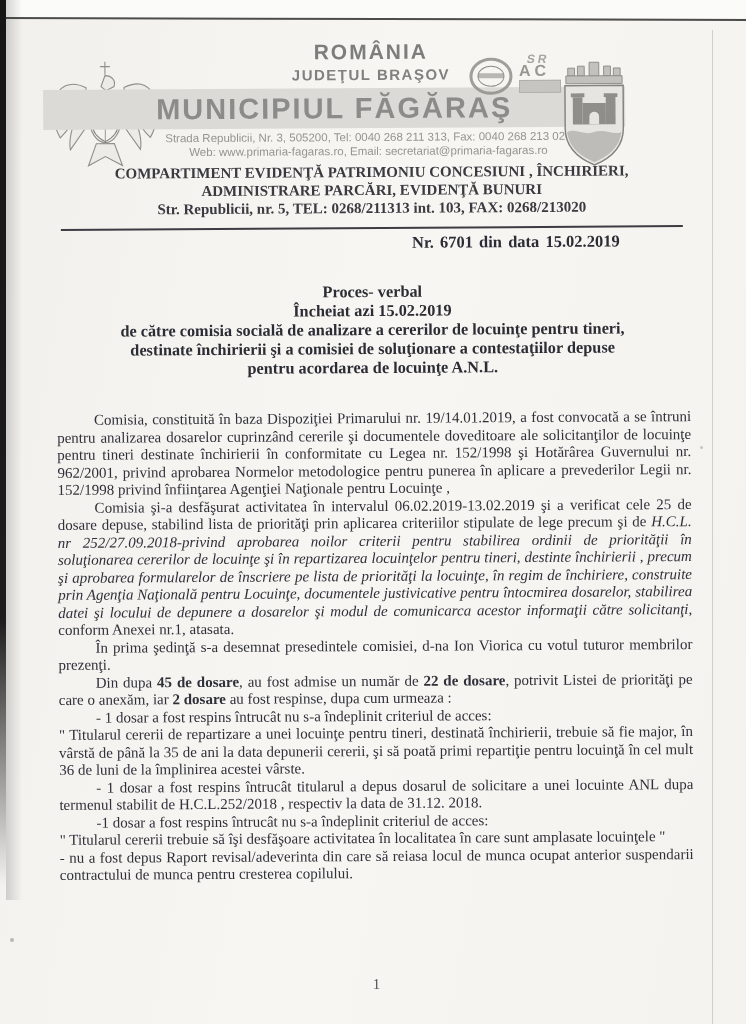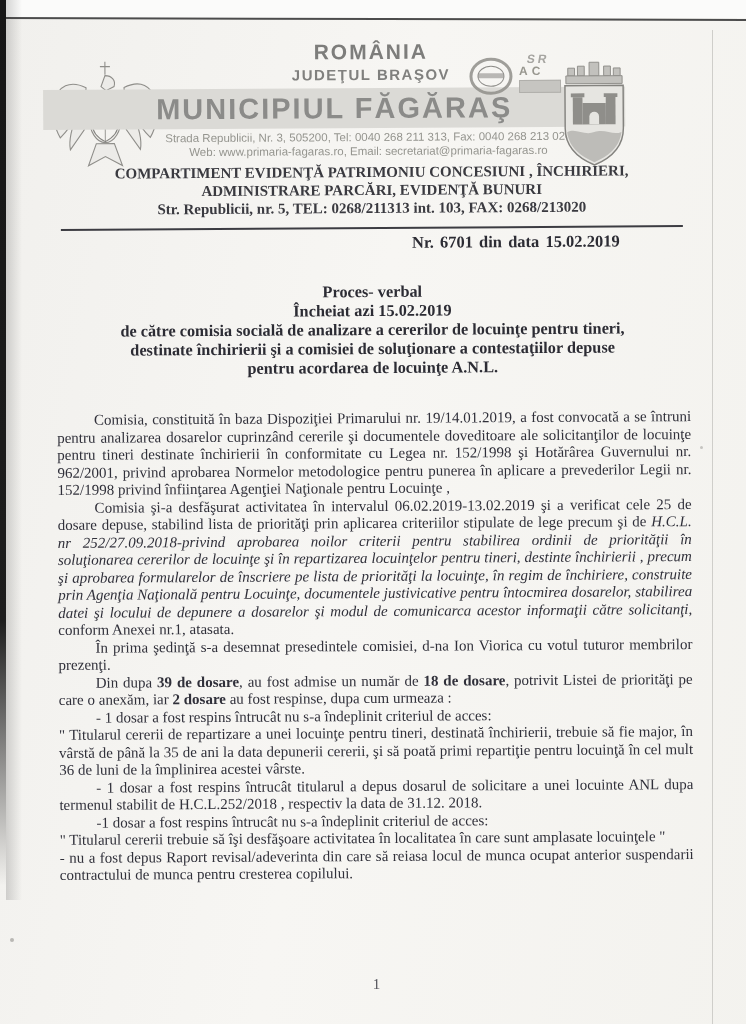--- a/index.html
+++ b/index.html
@@ -37,21 +37,21 @@
   .muni{position:absolute;left:0;top:0;width:100%;height:40px;line-height:40px;text-align:center;
     font-family:"Liberation Sans","DejaVu Sans",sans-serif;font-weight:bold;font-size:29px;
     letter-spacing:2px;color:#8b8b89;}
   .addr{position:absolute;left:100px;width:540px;text-align:center;
     font-family:"Liberation Sans","DejaVu Sans",sans-serif;font-size:11.5px;color:#95958f;}
   .addr1{top:131px;} .addr2{top:145px;}
   .seal{position:absolute;left:469px;top:56px;width:48px;height:42px;}
   .srac{position:absolute;left:521px;top:55px;width:44px;height:46px;
     font-family:"Liberation Sans","DejaVu Sans",sans-serif;color:#a6a5a1;}
   .srac-sr{font-weight:bold;font-size:12px;letter-spacing:3px;margin-left:8px;transform:skewX(-10deg);line-height:11px;}
-  .srac-ac{font-weight:bold;font-size:12px;letter-spacing:4px;color:#98978f;line-height:12px;}
+  .srac-ac{font-weight:bold;font-size:16px;letter-spacing:4px;color:#98978f;line-height:12px;}
   .srac-badge{margin-top:3px;width:40px;height:11px;background:#c6c5c1;border:1px solid #b0afab;}
   .cityshield{position:absolute;left:564px;top:58px;width:64px;height:114px;}
 
   
   .dept{position:absolute;left:0;top:163px;width:746px;text-align:center;
     font-weight:bold;color:#3a3a40;}
   .dept div{line-height:18px;font-size:15px;}
   .rule{position:absolute;left:62px;top:227px;width:622px;height:2px;background:#3c3c42;}
   .regnr{position:absolute;left:413px;top:233px;font-weight:bold;font-size:16.5px;
     color:#2c2c34;word-spacing:2px;}
@@ -162,21 +162,21 @@
       <div>Încheiat azi 15.02.2019</div>
       <div>de către comisia  socială  de analizare a cererilor  de locuinţe  pentru tineri,</div>
       <div>destinate închirierii şi a comisiei  de soluţionare a contestaţiilor depuse</div>
       <div>pentru acordarea de locuinţe A.N.L.</div>
     </div>
 
     <div class="body-text">
       <p class="ind">Comisia, constituită în baza Dispoziţiei Primarului nr. 19/14.01.2019,  a fost convocată a se întruni pentru analizarea dosarelor cuprinzând cererile şi documentele doveditoare ale solicitanţilor de locuinţe pentru tineri destinate închirierii în conformitate cu Legea nr. 152/1998 şi  Hotărârea Guvernului nr. 962/2001, privind  aprobarea  Normelor metodologice pentru punerea în aplicare a prevederilor Legii nr. 152/1998 privind înfiinţarea Agenţiei Naţionale pentru Locuinţe ,</p>
       <p class="ind"><span>Comisia şi-a desfăşurat activitatea în intervalul 06.02.2019-13.02.2019 şi a verificat cele 25 de dosare depuse, stabilind lista de priorităţi prin aplicarea criteriilor stipulate de lege precum şi de </span><span class="it">H.C.L. nr 252/27.09.2018-privind aprobarea noilor criterii pentru stabilirea ordinii de priorităţii  în soluţionarea cererilor de locuinţe  şi în repartizarea locuinţelor  pentru tineri, destinte închirierii , precum şi aprobarea formularelor de înscriere pe lista de priorităţi la locuinţe, în regim de închiriere, construite prin Agenţia Naţională pentru Locuinţe, documentele justivicative pentru întocmirea dosarelor, stabilirea datei şi locului de depunere a dosarelor  şi modul de comunicarca acestor  informaţii către solicitanţi,</span><span>  conform Anexei nr.1, atasata.</span></p>
       <p class="ind">În prima şedinţă s-a desemnat presedintele comisiei,  d-na Ion Viorica cu votul tuturor membrilor prezenţi.</p>
-      <p class="ind"><span>Din dupa </span><span class="b">39 de dosare</span><span>, au fost admise un număr de </span><span class="b">18 de dosare</span><span>, potrivit Listei de priorităţi pe care o anexăm,  iar </span><span class="b">2 dosare</span><span> au fost respinse, dupa cum urmeaza :</span></p>
+      <p class="ind"><span>Din dupa </span><span class="b">45 de dosare</span><span>, au fost admise un număr de </span><span class="b">22 de dosare</span><span>, potrivit Listei de priorităţi pe care o anexăm,  iar </span><span class="b">2 dosare</span><span> au fost respinse, dupa cum urmeaza :</span></p>
       <p class="ind gap">- 1 dosar a fost respins întrucât nu s-a îndeplinit criteriul de acces:</p>
       <p>" Titularul cererii de repartizare a unei locuinţe pentru tineri, destinată închirierii, trebuie să fie major, în vârstă de până la 35 de ani la data depunerii cererii, şi să poată primi repartiţie pentru locuinţă în cel mult 36 de luni de la împlinirea acestei vârste.</p>
       <p class="ind gap">- 1 dosar a fost respins întrucât titularul a depus  dosarul de solicitare a unei locuinte ANL dupa termenul stabilit de H.C.L.252/2018 , respectiv la data de 31.12. 2018.</p>
       <p class="ind gap">-1  dosar a fost respins întrucât nu s-a îndeplinit criteriul de acces:</p>
       <p>" Titularul cererii trebuie să îşi desfăşoare activitatea în localitatea în care sunt amplasate locuinţele "</p>
       <p>- nu a fost depus Raport revisal/adeverinta   din care să reiasa  locul de munca ocupat anterior suspendarii contractului de munca pentru cresterea copilului.</p>
     </div>
 
     <div class="pagenum">1</div>
 

